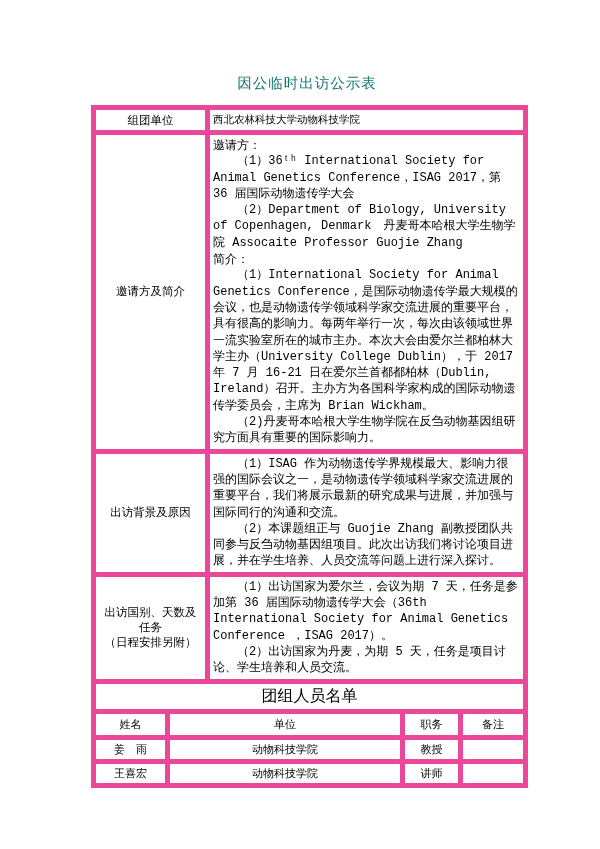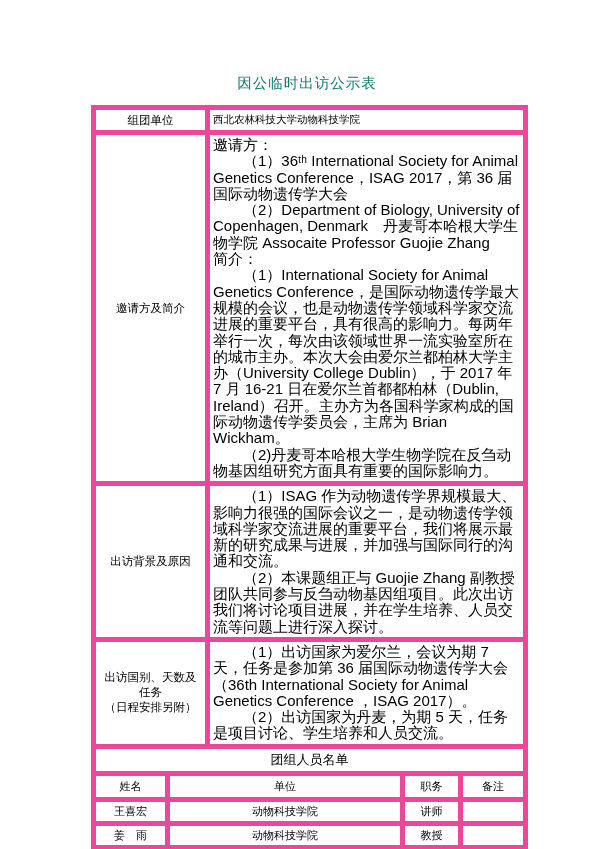--- a/index.html
+++ b/index.html
@@ -38,31 +38,31 @@
     overflow: hidden;
   }
   td.label-cell {
     text-align: center;
     font-size: 11.5px;
     line-height: 15px;
     white-space: pre-line;
   }
   td.content-cell { vertical-align: middle; }
   td.content-cell p {
-    font-size: 15px;
+    font-size: 12px;
     line-height: 16.3px;
     overflow-wrap: break-word;
   }
-  p.indent { text-indent: 2em; }
+  p.indent { text-indent: 2em; font-family: Liberation Mono, monospace; }
   td.single-line { font-size: 10.5px; }
   td.pad-left-sm { padding-left: 12px; margin-top: 29px; }
   td.pad-left-md { padding-left: 18px; }
   td.section-title-cell {
     text-align: center;
-    font-size: 13px;
+    font-size: 16px;
     height: 22px;
   }
   td.roster-cell {
     text-align: center;
     font-size: 11px;
     height: 24px;
   }
   td.roster-note { text-align: left; font-family: Liberation Serif, serif; }
   tr.r1 td { height: 25px; }
   tr.r5 td, tr.r6 td { height: 25px; }
@@ -127,28 +127,28 @@
       </tr>
 
       <tr class="r8">
         <td class="roster-cell">姓名</td>
         <td class="roster-cell" colspan="2">单位</td>
         <td class="roster-cell">职务</td>
         <td class="roster-cell roster-note">备注</td>
       </tr>
 
       <tr>
-        <td class="roster-cell">王喜宏</td>
+        <td class="roster-cell">姜　雨</td>
         <td class="roster-cell" colspan="2">动物科技学院</td>
-        <td class="roster-cell">讲师</td>
+        <td class="roster-cell">教授</td>
         <td class="roster-cell roster-note"></td>
       </tr>
 
       <tr>
-        <td class="roster-cell">姜　雨</td>
+        <td class="roster-cell">王喜宏</td>
         <td class="roster-cell" colspan="2">动物科技学院</td>
-        <td class="roster-cell">教授</td>
+        <td class="roster-cell">讲师</td>
         <td class="roster-cell roster-note"></td>
       </tr>
 
     </tbody>
   </table>
 </div>
 
 </body></html>

